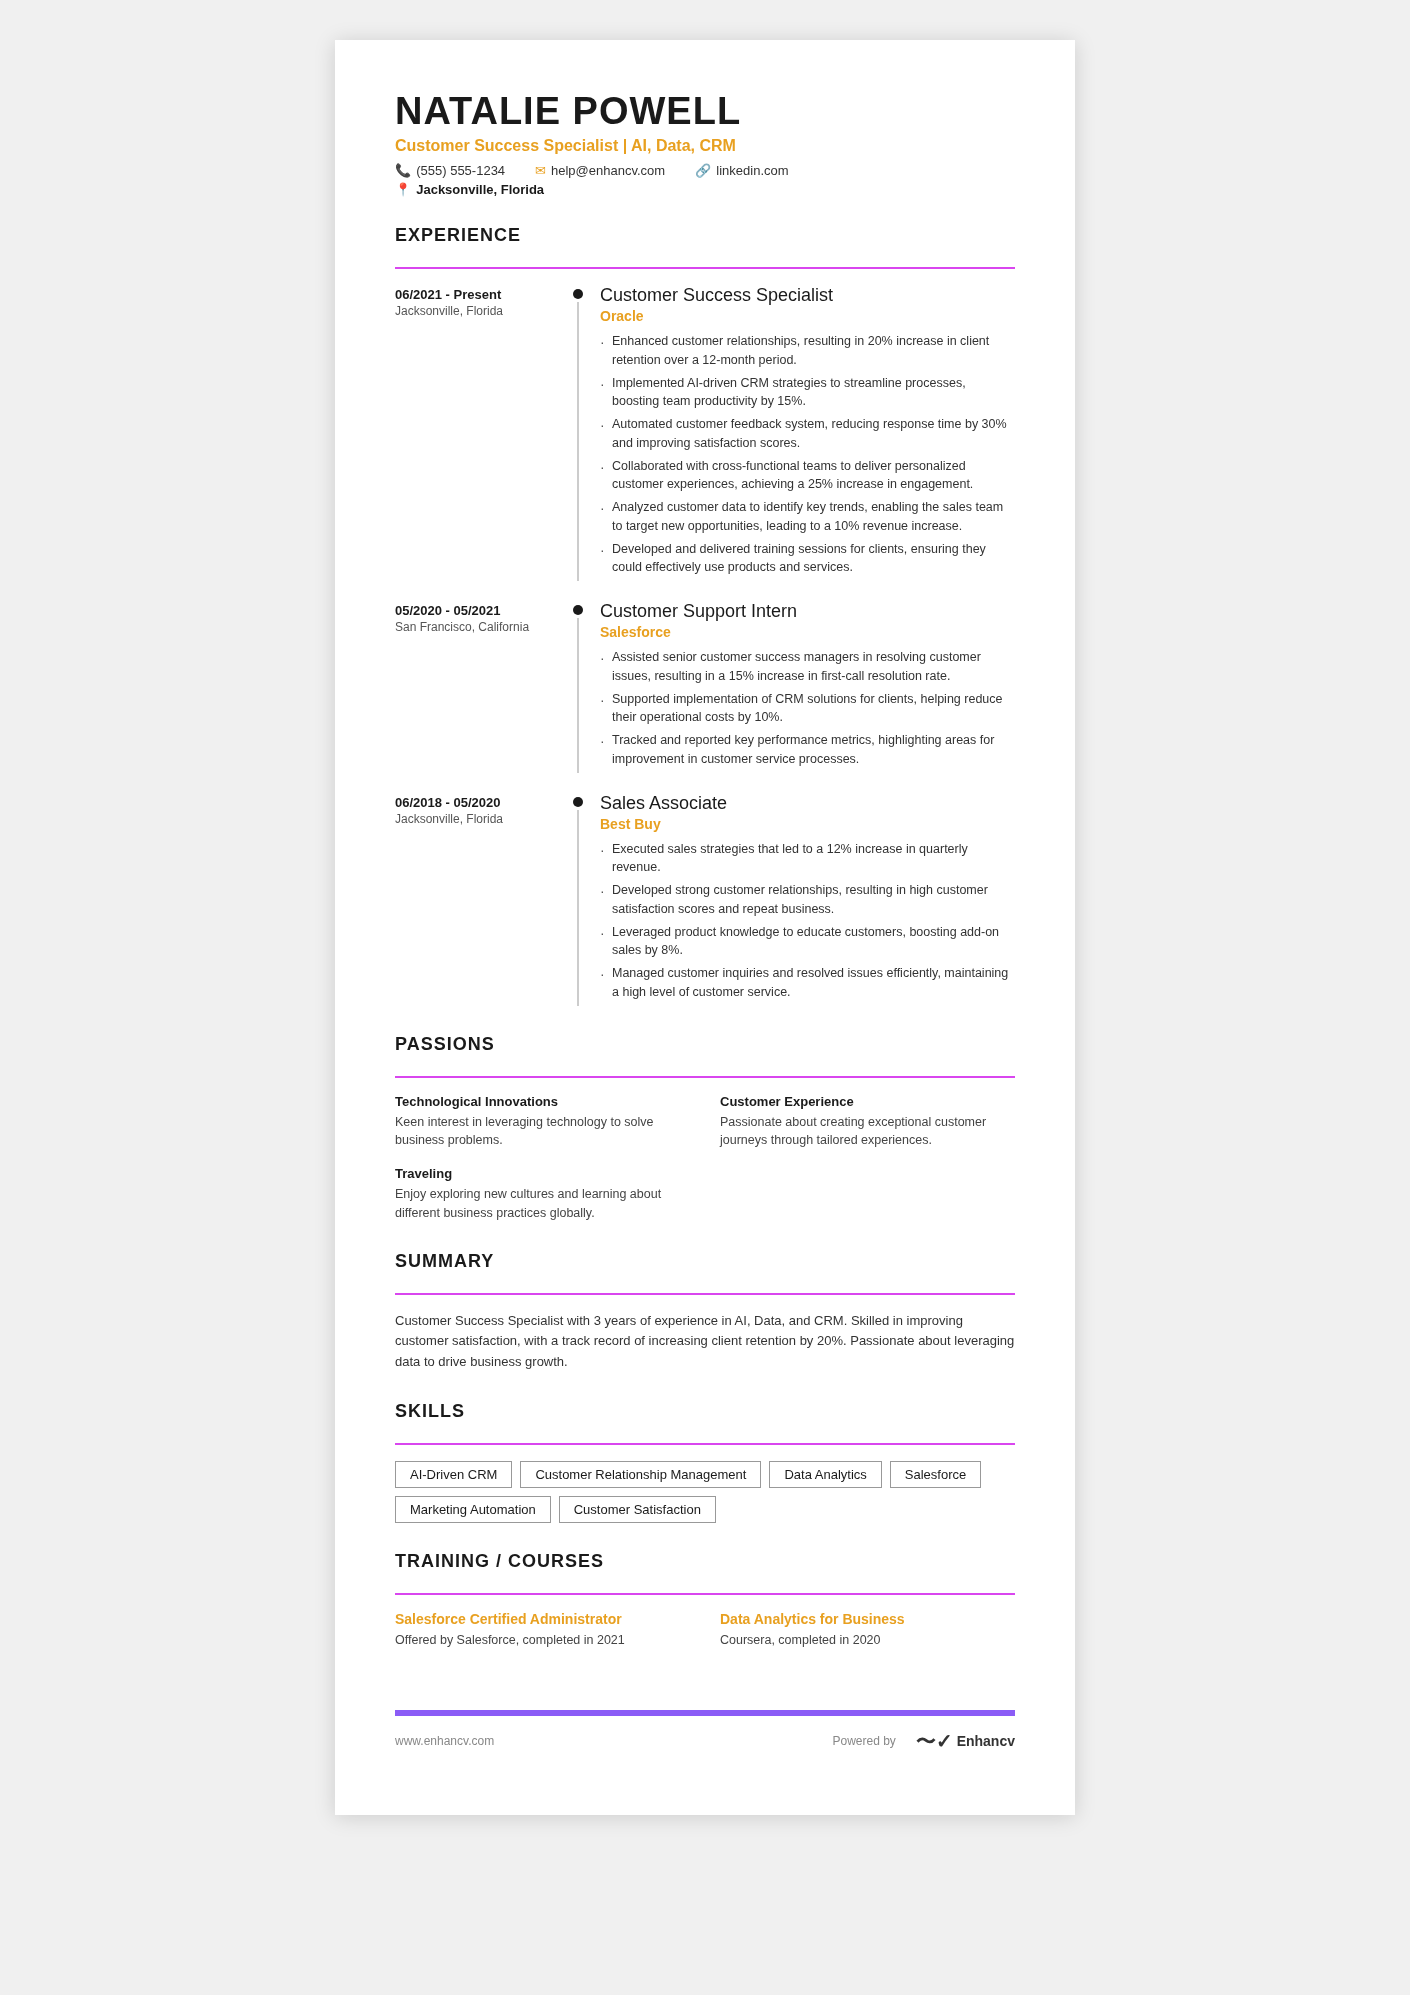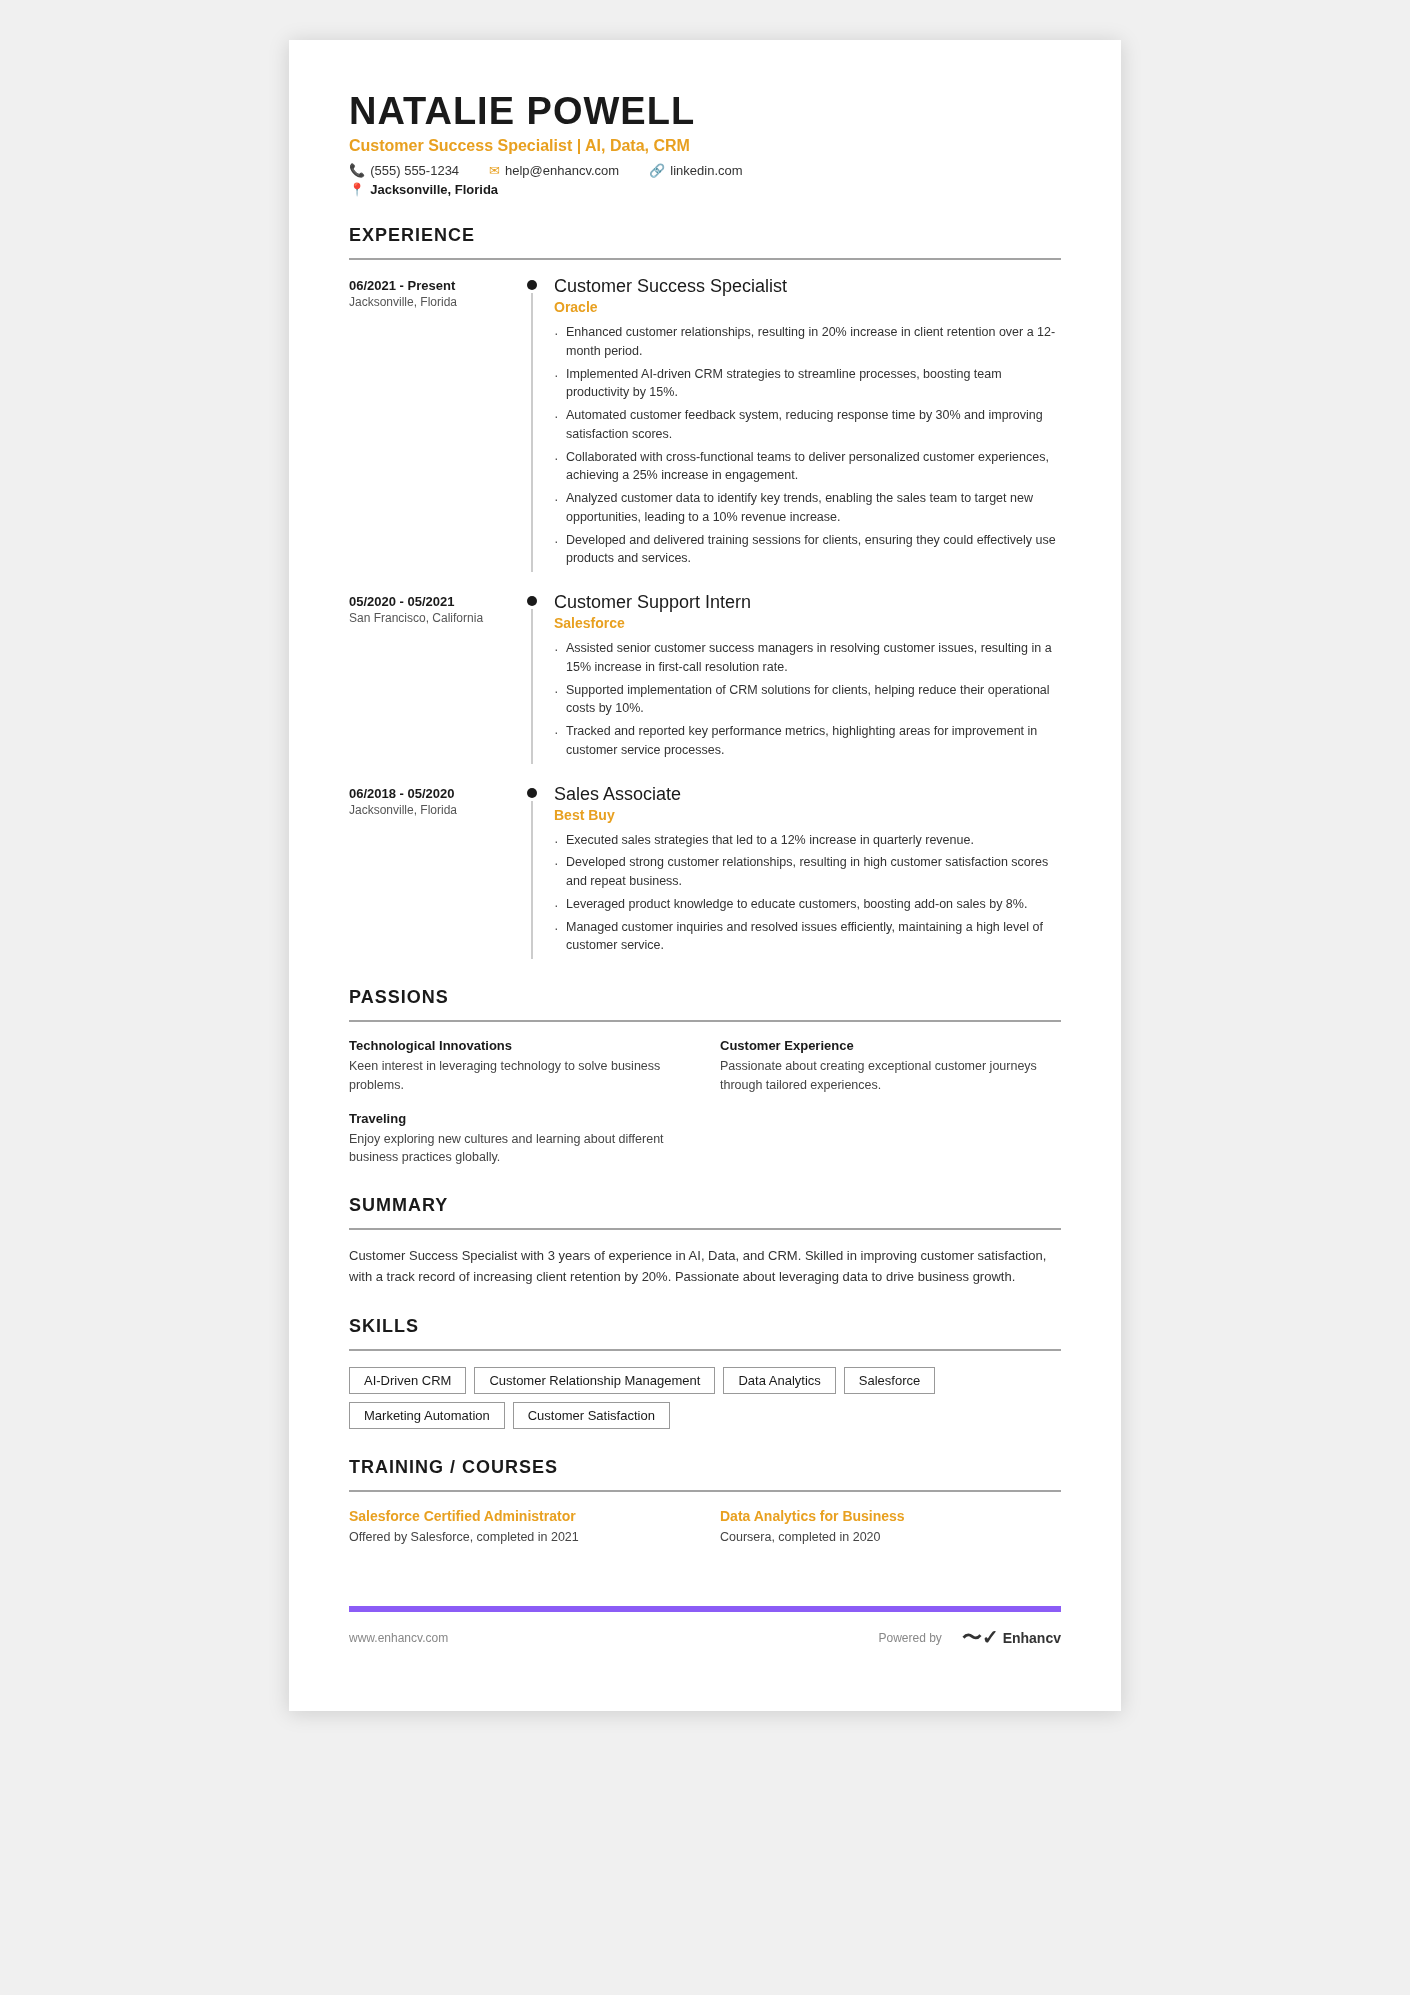--- a/index.html
+++ b/index.html
@@ -6,21 +6,21 @@
     body {
       font-family: Arial, Helvetica, sans-serif;
       background: #f0f0f0;
       display: flex;
       justify-content: center;
       align-items: flex-start;
       padding: 40px 20px;
     }
     .resume-wrapper {
       background: #fff;
-      width: 832px;
+      width: 740px;
       min-height: 1200px;
       padding: 50px 60px 60px 60px;
       box-shadow: 0 2px 20px rgba(0,0,0,0.15);
       position: relative;
     }
     
     .header-name {
       font-size: 38px;
       font-weight: 900;
       color: #1a1a1a;
@@ -65,22 +65,22 @@
     
     .section {
       margin-top: 28px;
     }
     .section-title {
       font-size: 18px;
       font-weight: 900;
       color: #1a1a1a;
       text-transform: uppercase;
       letter-spacing: 1px;
-      border-bottom: 2px solid #a3a3a3;
-      padding-bottom: 12px;
+      border-bottom: 2px solid #d946ef;
+      padding-bottom: 21px;
       margin-bottom: 16px;
     }
     
     .exp-grid {
       display: grid;
       grid-template-columns: 175px 16px 1fr;
       gap: 0;
       margin-bottom: 20px;
       position: relative;
     }

